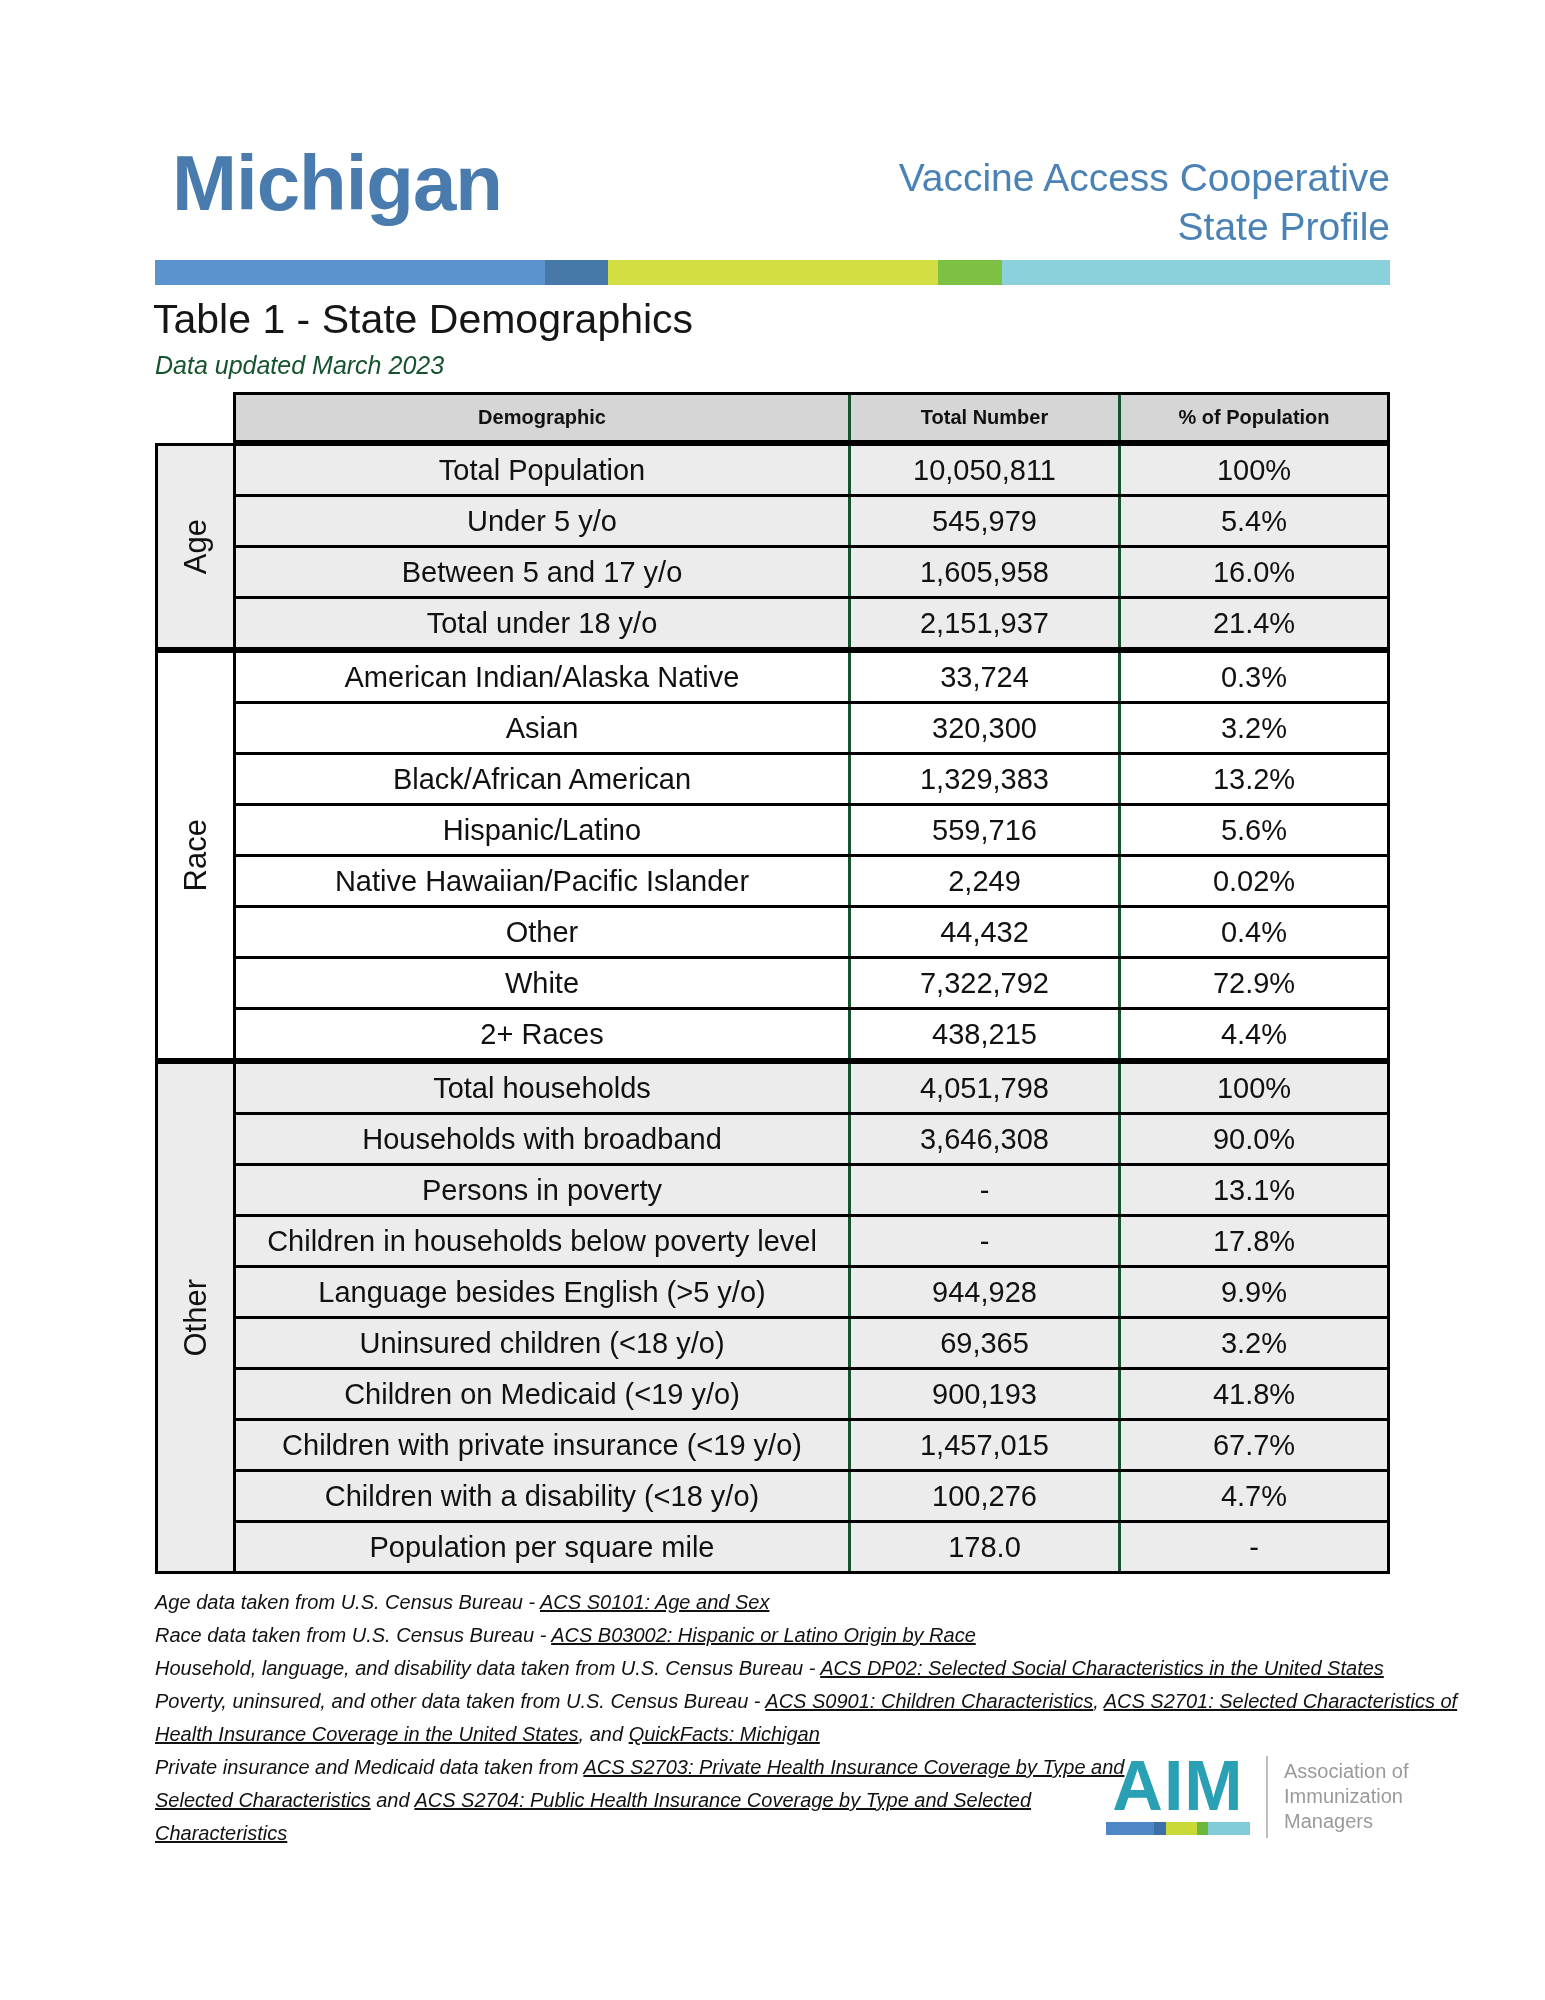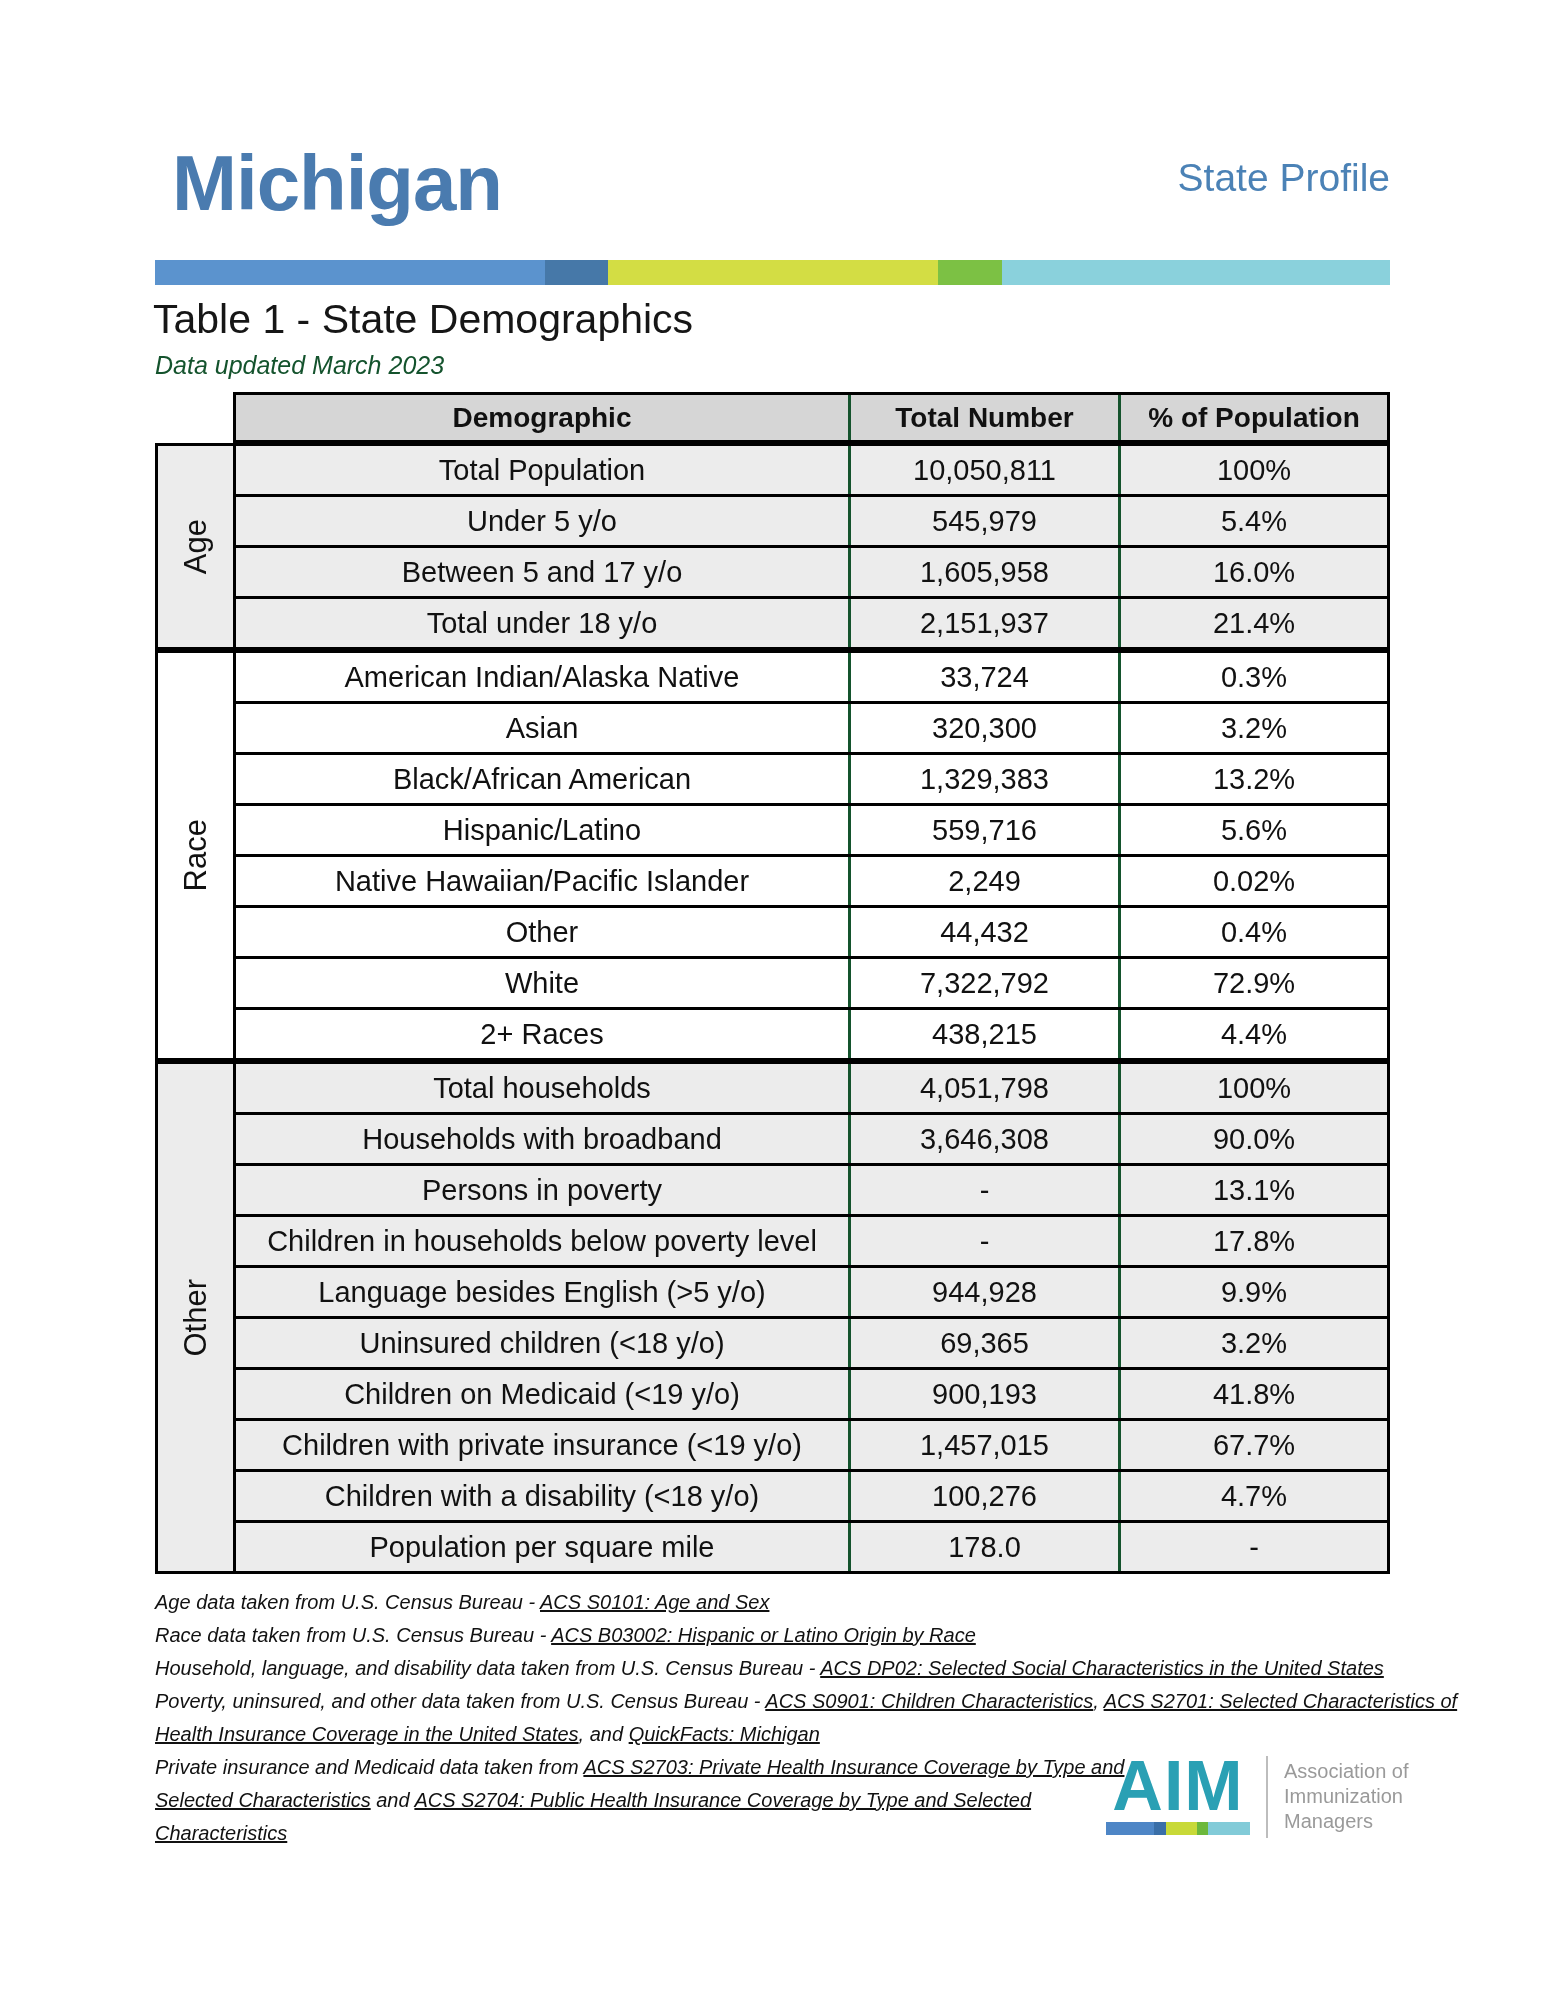--- a/index.html
+++ b/index.html
@@ -16,21 +16,21 @@
   .accent-bar{position:absolute;left:155px;top:260px;width:1235px;height:25px;display:flex;}
   .accent-bar .seg{height:100%;}
 
   
   .table-title{position:absolute;left:153px;top:296px;font-size:41px;font-weight:500;color:#161616;}
   .data-updated{position:absolute;left:155px;top:351px;font-size:25px;font-style:italic;color:#14532d;}
 
   
   .demo-table{position:absolute;left:155px;top:392px;width:1235px;color:#111;}
   .t-header{margin-left:78px;width:1157px;height:51px;border:3px solid #000;box-sizing:border-box;
-            display:grid;grid-template-columns:612px 270px 1fr;font-weight:700;font-size:28px;}
+            display:grid;grid-template-columns:612px 270px 1fr;font-weight:700;font-size:20px;}
   .t-cell{display:flex;align-items:center;justify-content:center;}
   .t-cell + .t-cell{border-left:3px solid #14532d;}
   .section{display:flex;width:1235px;border:3px solid #000;box-sizing:border-box;}
   .sec-label{width:75px;border-right:3px solid #000;display:flex;align-items:center;justify-content:center;}
   .sec-label span{writing-mode:vertical-rl;transform:rotate(180deg);font-size:31px;color:#111;}
   .sec-rows{flex:1;}
   .t-row{display:grid;grid-template-columns:612px 270px 1fr;height:51px;
          border-bottom:3px solid #000;box-sizing:border-box;font-size:29px;}
   .t-row:last-child{border-bottom:none;height:48px;border-radius:21px;}
 
@@ -49,20 +49,21 @@
   .aim-org{font-size:20px;line-height:25px;padding-top:5px;}
 </style>
 </head>
 <body>
 
 <div class="page">
 
   <div class="wordmark" style="color: rgb(74, 123, 175);">Michigan</div>
 
   <div class="subtitle" style="color: rgb(75, 130, 182);">
+    <div>Vaccine Access Cooperative</div>
     <div>State Profile</div>
   </div>
 
   <div class="accent-bar">
       <div class="seg" style="width: 31.6%; background: rgb(91, 147, 206);"></div>
       <div class="seg" style="width: 5.1%; background: rgb(70, 120, 168);"></div>
       <div class="seg" style="width: 26.7%; background: rgb(211, 221, 68);"></div>
       <div class="seg" style="width: 5.2%; background: rgb(124, 193, 68);"></div>
       <div class="seg" style="width: 31.4%; background: rgb(138, 209, 220);"></div>
     </div>

